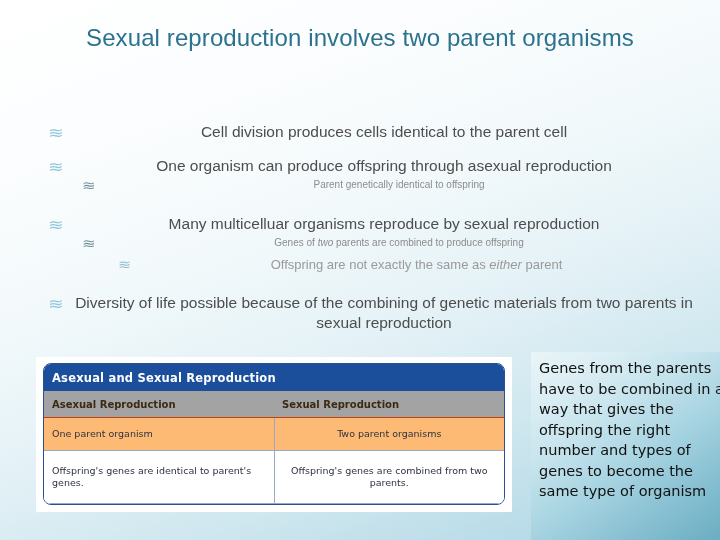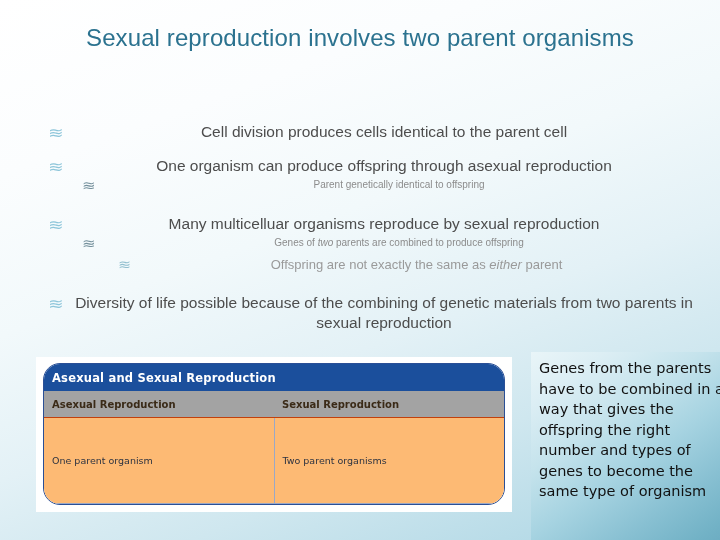--- a/index.html
+++ b/index.html
@@ -133,21 +133,21 @@
     width: 476px;
     height: 155px;
     background: #ffffff;
     box-sizing: border-box;
     padding: 6px 7px 7px 7px;
   }
   #table-inner {
     width: 100%;
     height: 100%;
     border: 1px solid #2a4f96;
-    border-radius: 17px;
+    border-radius: 8px;
     overflow: hidden;
     box-sizing: border-box;
     background: #fff;
     position: relative;
   }
   table.cmp {
     width: 100%;
     height: 100%;
     border-collapse: collapse;
     table-layout: fixed;
@@ -175,21 +175,21 @@
     border-bottom: 1px solid #c2410c;
   }
   .cmp-head th:first-child { width: 47%; }
   .cmp-row td {
     font-size: 9.5px;
     color: #2d3340;
     line-height: 11.5px;
     border-bottom: 1px solid #9aa8c6;
     border-right: 1px solid #9aa8c6;
   }
-  .cmp-row td:last-child { border-right: none; }
+  .cmp-row td:last-child { border-right: none; text-align: center; }
   .cmp-row.shade td { background: #fdba74; }
   .cmp-row.plain td { background: #ffffff; }
   .cmp-row.last td { border-bottom: none; }
 
   
   #note-box {
     position: absolute;
     left: 517px;
     top: 352px;
     width: 203px;
@@ -266,20 +266,24 @@
           <td colspan="2">Asexual and Sexual Reproduction</td>
         </tr>
         <tr class="cmp-head">
           <th>Asexual Reproduction</th>
           <th>Sexual Reproduction</th>
         </tr>
         <tr class="cmp-row shade">
           <td>One parent organism</td>
           <td>Two parent organisms</td>
         </tr>
+        <tr class="cmp-row plain">
+          <td>Offspring's genes are identical to parent's genes.</td>
+          <td>Offspring's genes are combined from two parents.</td>
+        </tr>
       </tbody>
         </table>
     </div>
   </div>
 
   <div id="note-box">Genes from the parents have to be combined in a way that gives the offspring the right number and types of genes to become the same type of organism</div>
 
 </div>
 
 </body></html>

